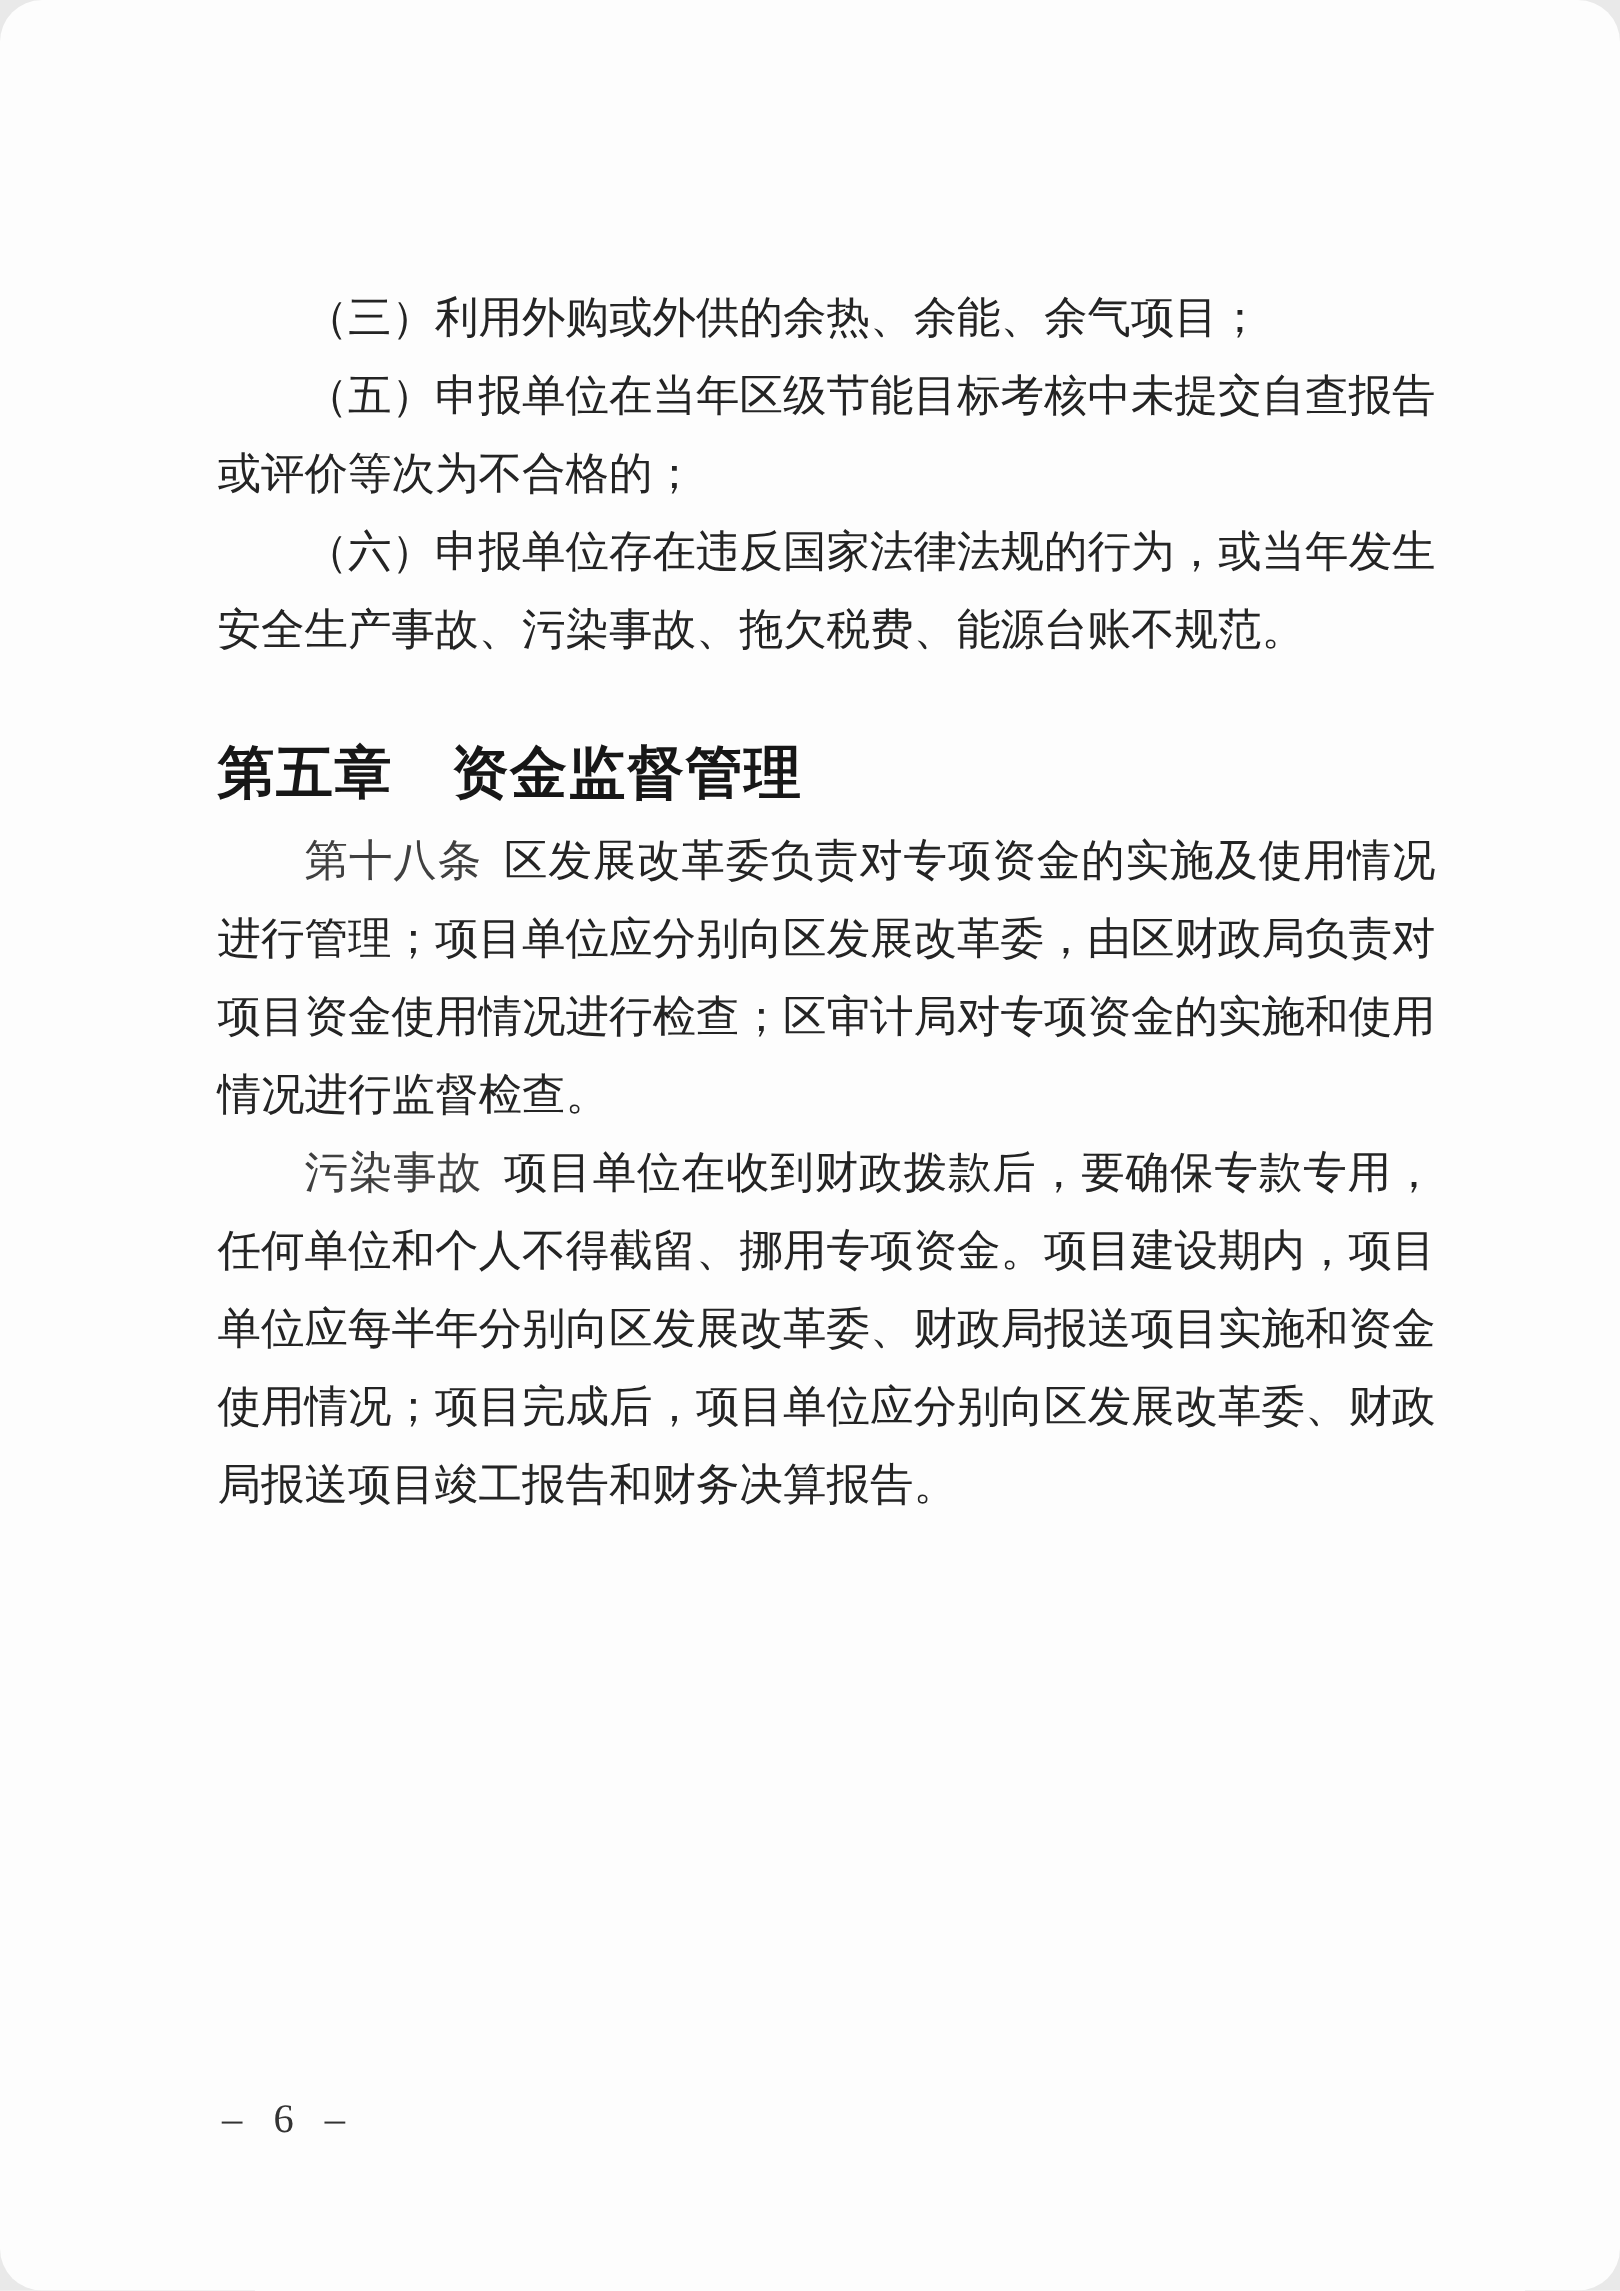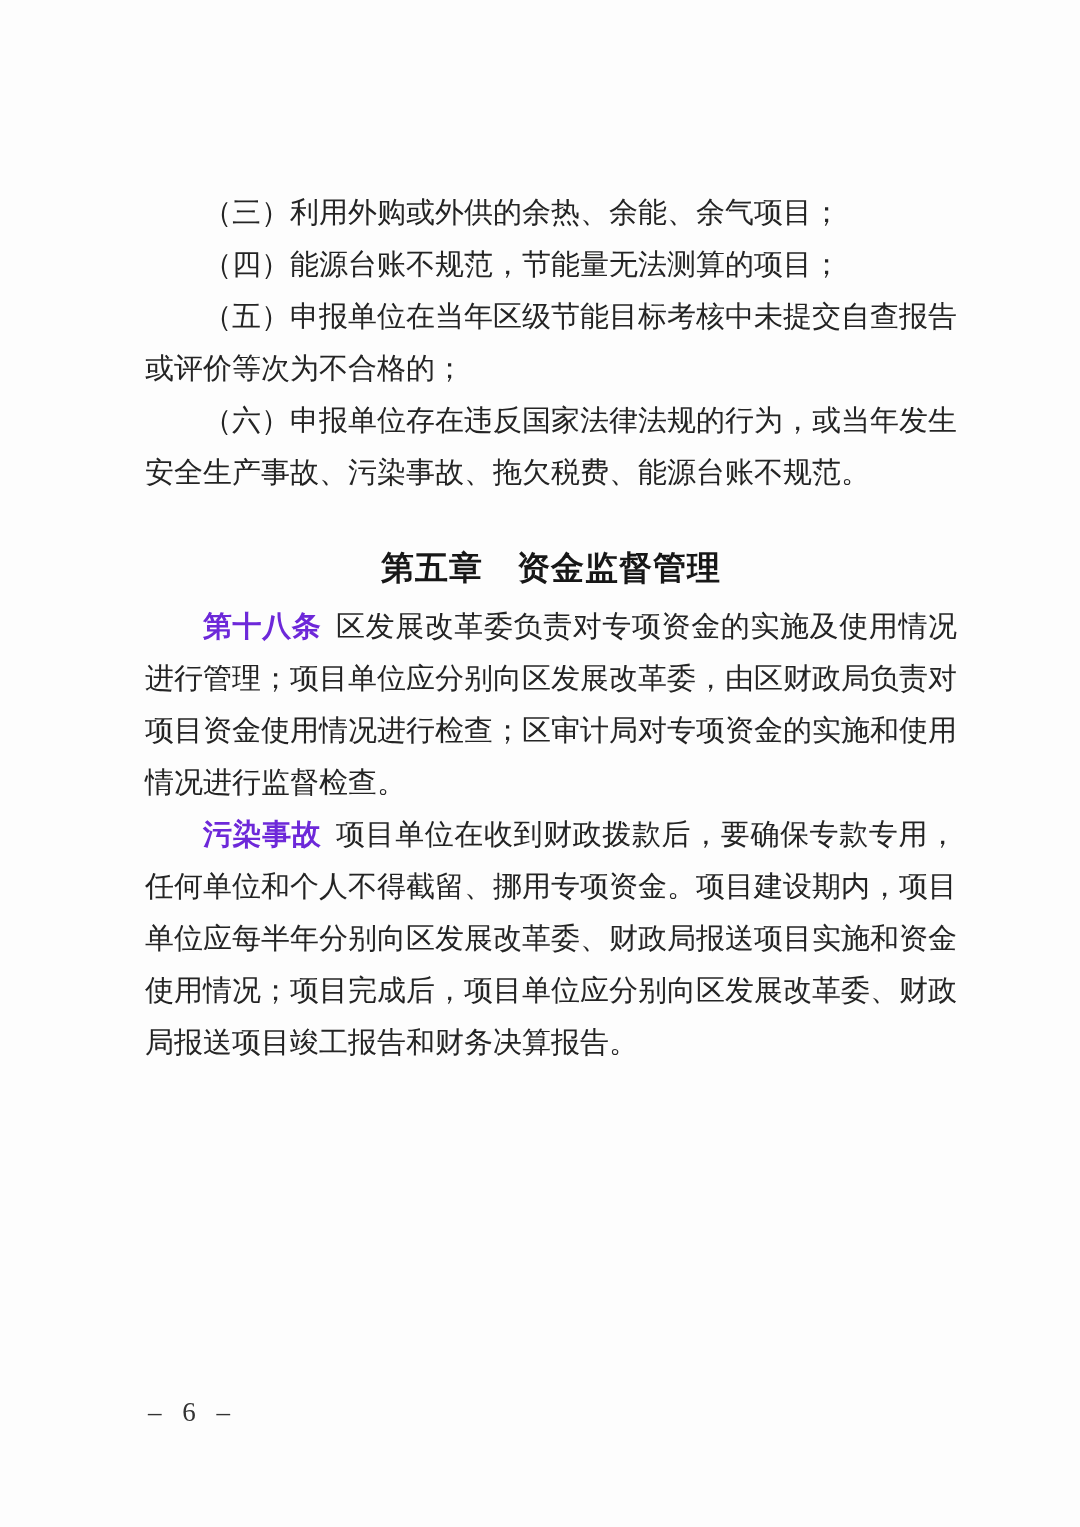--- a/index.html
+++ b/index.html
@@ -5,71 +5,71 @@
   html, body { margin: 0; padding: 0; background: #e9e9e9; }
   .page {
     position: relative;
     width: 1080px;
     height: 1527px;
     margin: 0 auto;
     background: #fdfdfd;
     overflow: hidden;
     font-family: "Liberation Serif", "DejaVu Serif", serif;
     color: #242424;
+    border-radius: 28px;
   }
   .content {
     position: absolute;
     left: 145px;
     top: 186px;
     width: 812px;
     font-size: 29px;
     line-height: 52px;
     text-align: justify;
     text-justify: inter-ideograph;
   }
   p.para {
     margin: 0;
     text-indent: 2em;
   }
   h2.chapter {
     margin: 44px 0 6px 0;
     font-family: "Liberation Sans", "DejaVu Sans", sans-serif;
     font-weight: bold;
-    font-size: 33px;
+    font-size: 38px;
     line-height: 52px;
-    text-align: center;
+    text-align: left;
     text-indent: 0;
     color: #171717;
     letter-spacing: 1px;
   }
   .article-label {
     font-family: "Liberation Sans", "DejaVu Sans", sans-serif;
-    font-weight: bold;
-    color: #6d28d9;
+    font-weight: normal;
+    color: #404040;
     margin-right: 0.5em;
   }
   .footer {
     position: absolute;
     left: 148px;
     top: 1392px;
     font-size: 27px;
     line-height: 40px;
     color: #333333;
     word-spacing: 10px;
     letter-spacing: 2px;
   }
 </style>
 </head>
 <body>
 
 <div class="page">
   <div class="content">
 
     <p class="para">（三）利用外购或外供的余热、余能、余气项目；</p>
-    <p class="para">（四）能源台账不规范，节能量无法测算的项目；</p>
     <p class="para">（五）申报单位在当年区级节能目标考核中未提交自查报告或评价等次为不合格的；</p>
     <p class="para">（六）申报单位存在违反国家法律法规的行为，或当年发生安全生产事故、污染事故、拖欠税费、能源台账不规范。</p>
 
     <h2 class="chapter">第五章　资金监督管理</h2>
 
     <p class="para">
       <span class="article-label">第十八条</span><span>区发展改革委负责对专项资金的实施及使用情况进行管理；项目单位应分别向区发展改革委，由区财政局负责对项目资金使用情况进行检查；区审计局对专项资金的实施和使用情况进行监督检查。</span>
     </p>
 
     <p class="para">

